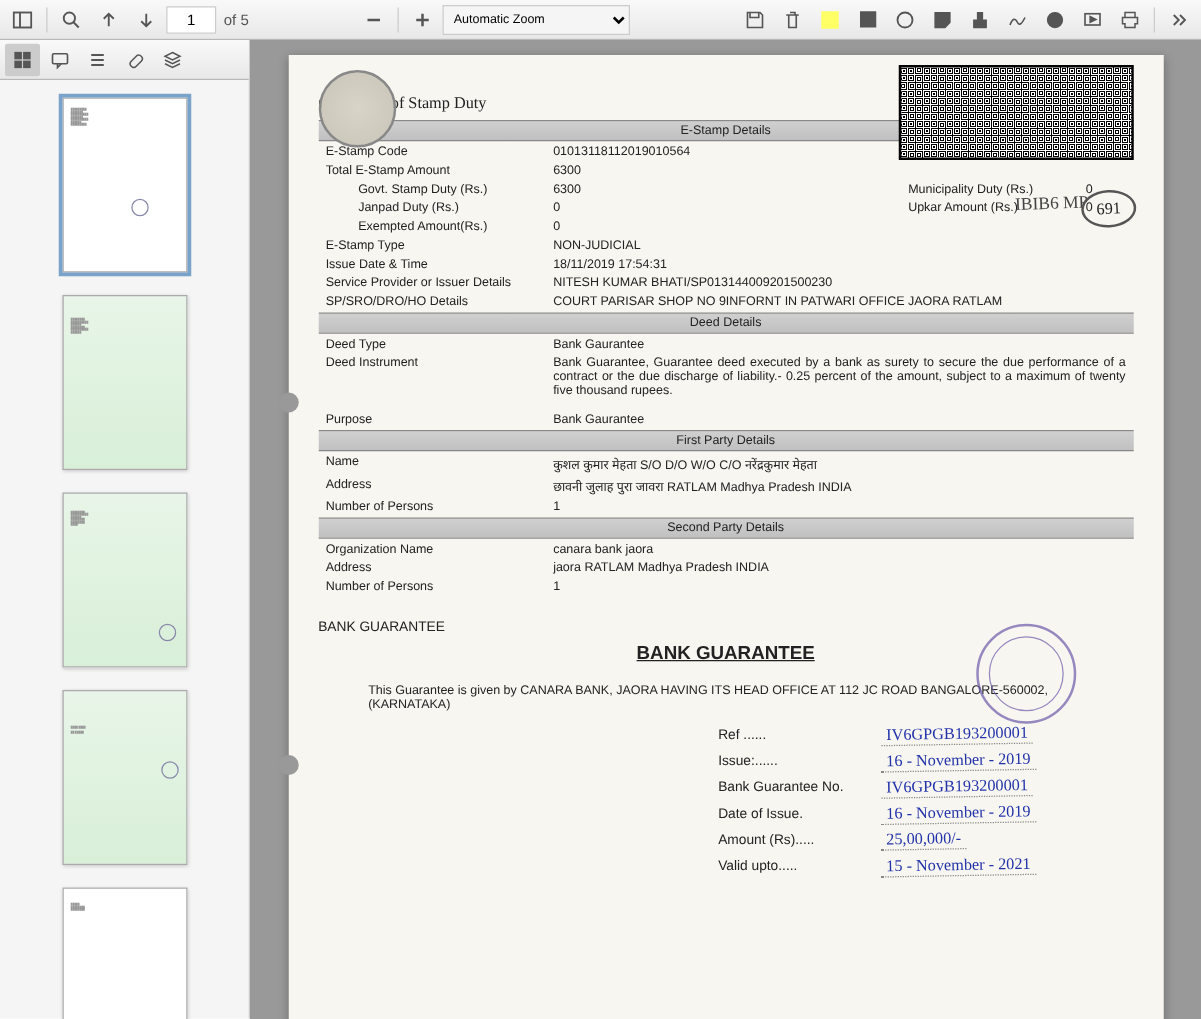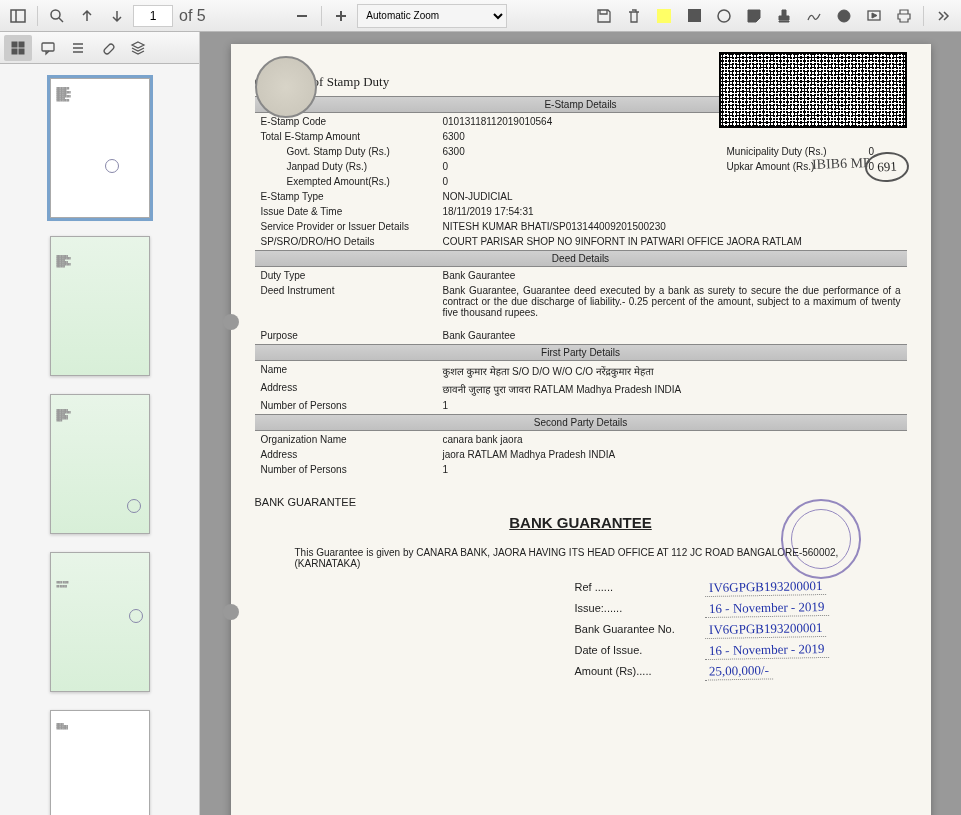--- a/index.html
+++ b/index.html
@@ -2,21 +2,21 @@
 <html><head>
   <meta charset="utf-8">
   <style>
     * { margin: 0; padding: 0; box-sizing: border-box; }
     body { font-family: Arial, sans-serif; background: #fff; width: 961px; height: 815px; overflow: hidden; }
     
     .toolbar { height: 32px; background: linear-gradient(#f9f9f9, #e8e8e8); border-bottom: 1px solid #b8b8b8; display: flex; align-items: center; padding: 0 4px; gap: 2px; }
     .toolbar-btn { width: 28px; height: 26px; display: flex; align-items: center; justify-content: center; cursor: pointer; border-radius: 2px; }
     .toolbar-sep { width: 1px; height: 20px; background: #ccc; margin: 0 3px; }
     .page-input { width: 40px; height: 22px; text-align: center; border: 1px solid #ccc; font-size: 12px; }
-    .page-label { font-size: 16px; color: #555; margin-left: 4px; }
+    .page-label { font-size: 12px; color: #555; margin-left: 4px; }
     .spacer { flex: 1; }
     .zoom-select { height: 24px; font-size: 10px; border: 1px solid #ccc; background: #f5f5f5; padding: 0 4px; width: 150px; }
     
     .main { display: flex; height: 783px; }
     
     .sidebar { width: 200px; background: #f5f5f5; border-right: 1px solid #ccc; display: flex; flex-direction: column; }
     .sidebar-tabs { height: 32px; background: linear-gradient(#f9f9f9, #e8e8e8); border-bottom: 1px solid #b8b8b8; display: flex; align-items: center; padding: 0 4px; gap: 2px; }
     .sidebar-tabs .toolbar-btn.active { background: #ccc; }
     .thumbs { flex: 1; overflow-y: scroll; padding: 8px; }
     .thumb { width: 100px; height: 140px; margin: 6px auto 18px; background: #fff; border: 1px solid #aaa; box-shadow: 0 1px 3px rgba(0,0,0,0.2); position: relative; cursor: pointer; }
@@ -289,21 +289,21 @@
                 <td class="kv-label">SP/SRO/DRO/HO Details</td>
                 <td class="kv-val" colspan="3">COURT PARISAR SHOP NO 9INFORNT IN PATWARI OFFICE   JAORA RATLAM</td>
               </tr>
         </tbody>
           </table>
 
         <div class="section-bar">Deed Details</div>
         <table class="kv-table">
           <tbody>
               <tr>
-                <td class="kv-label">Duty Type</td>
+                <td class="kv-label">Deed Type</td>
                 <td class="kv-val">Bank Gaurantee</td>
               </tr>
           <tr>
                 <td class="kv-label">Deed Instrument</td>
                 <td class="kv-val" style="text-align:justify;">Bank Guarantee, Guarantee deed executed by a bank as surety to secure the due performance of a contract or the due discharge of liability.- 0.25 percent of the amount, subject to a maximum of twenty five thousand rupees.</td>
               </tr>
           <tr>
                 <td style="height:6px;"></td>
               </tr>
           <tr>
@@ -368,16 +368,20 @@
             <span class="hand-val">IV6GPGB193200001</span>
           </div>
         <div class="hand-line">
             <span class="hand-label">Date of Issue.</span>
             <span class="hand-val">16 - November - 2019</span>
           </div>
         <div class="hand-line">
             <span class="hand-label">Amount (Rs).....</span>
             <span class="hand-val">25,00,000/-</span>
           </div>
+        <div class="hand-line">
+            <span class="hand-label">Valid upto.....</span>
+            <span class="hand-val">15 - November - 2021</span>
+          </div>
       </div>
     </div>
   </div>
 </div>
 
 </body></html>

